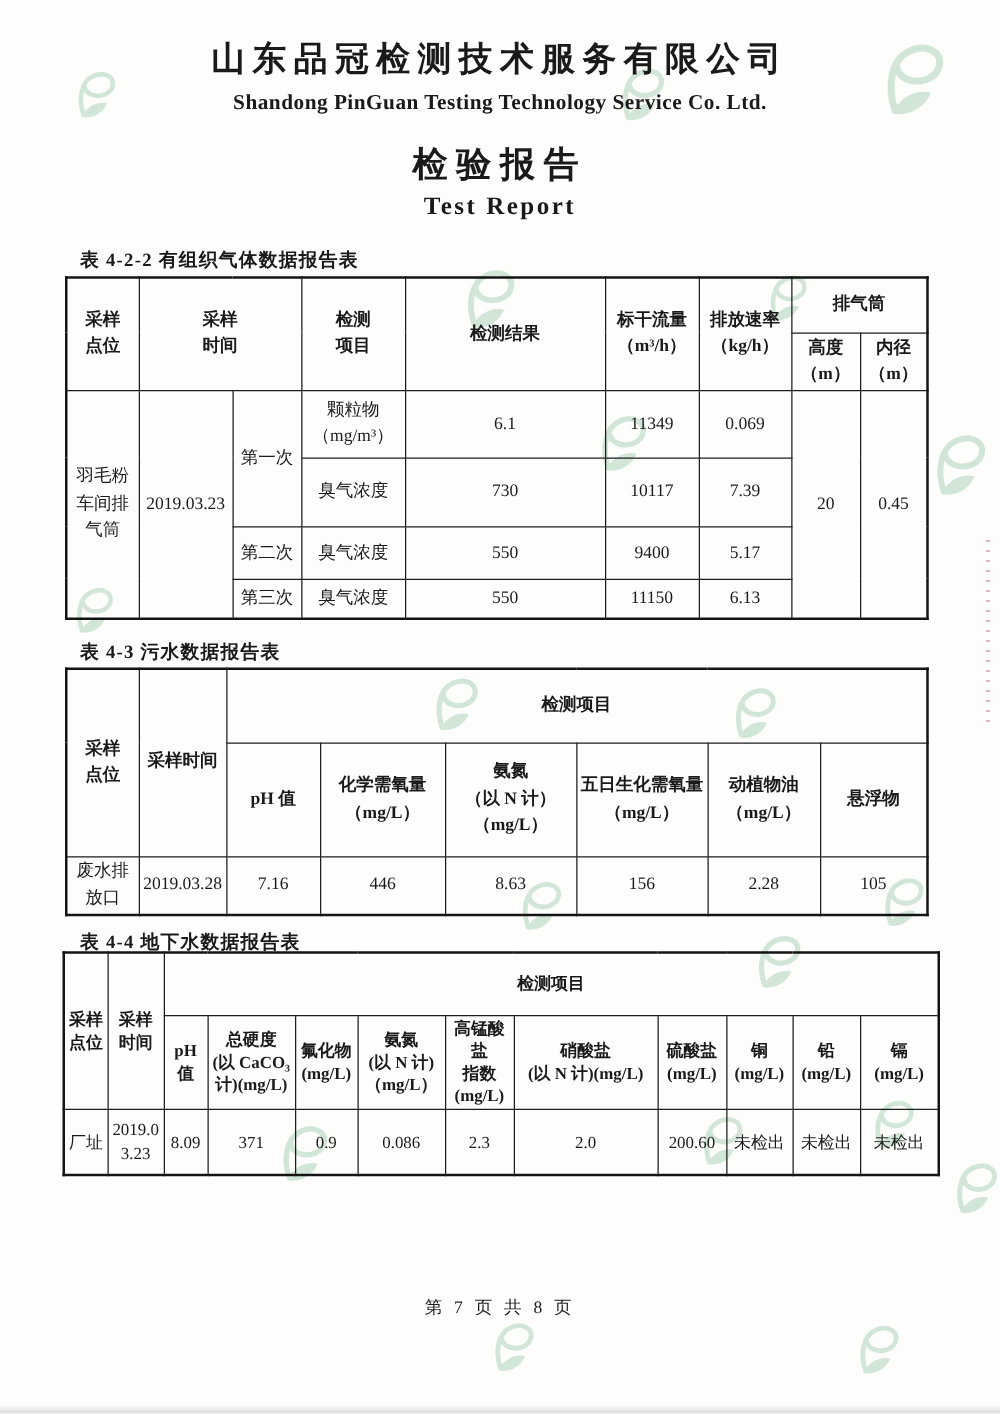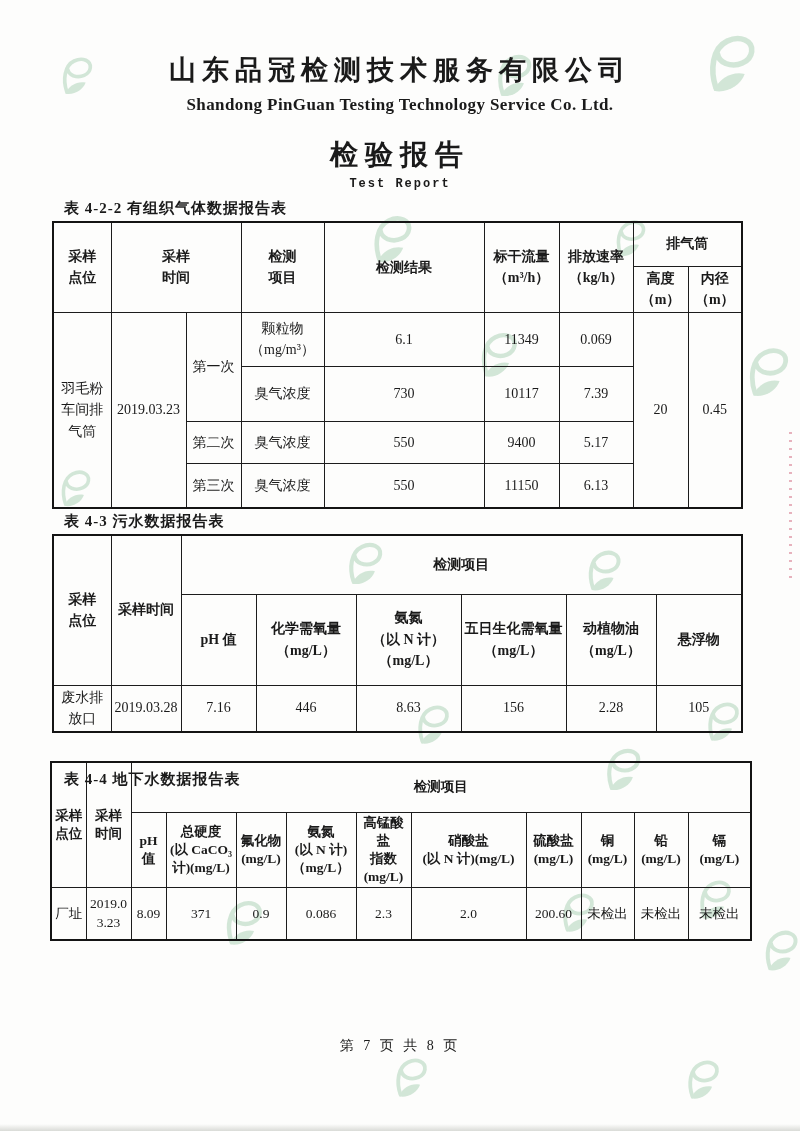--- a/index.html
+++ b/index.html
@@ -3,28 +3,28 @@
 <meta charset="utf-8">
 <style>
   html,body { margin:0; padding:0; background:#ffffff; }
   .page {
     position:relative; width:800px; height:1131px;
     background:#fdfdfc; overflow:hidden;
     font-family:"Liberation Serif","DejaVu Serif",serif;
     color:#1a1a1a;
   }
   
-  .doc-header { position:absolute; top:52px; left:0; width:100%; text-align:center; z-index:2; }
+  .doc-header { position:absolute; top:29px; left:0; width:100%; text-align:center; z-index:2; }
   .company-cn { font-size:27px; font-weight:bold; letter-spacing:6px; }
   .company-en { font-size:17px; font-weight:bold; letter-spacing:0.4px; margin-top:7px; }
   .report-cn  { font-size:28px; font-weight:bold; letter-spacing:7px; margin-top:21px; }
-  .report-en  { font-family:Liberation Mono, monospace; font-size:12px; font-weight:bold; letter-spacing:2px; margin-top:3px; }
+  .report-en  { font-family:Liberation Serif, serif; font-size:20px; font-weight:bold; letter-spacing:2px; margin-top:3px; }
   
   .tbl-caption { position:absolute; left:64px; font-size:15px; font-weight:bold; letter-spacing:1px; z-index:2; }
-  #cap1 { top:199px; } #cap2 { top:512px; } #cap3 { top:770px; }
+  #cap1 { top:199px; } #cap2 { top:512px; } #cap3 { top:744px; }
   
   table { position:absolute; border-collapse:collapse; table-layout:fixed; z-index:2; background:transparent; }
   #gas-table { left:52px; top:221px; width:689px; }
   #sewage-table { left:52px; top:534px; width:689px; }
   #gw-table { left:50px; top:761px; width:700px; }
   td {
     border:1.6px solid #1c1c1c; text-align:center; vertical-align:middle;
     padding:1px 2px; font-size:14px; line-height:1.55; white-space:pre-line;
   }
   table { border:2.5px solid #141414; }
@@ -230,21 +230,21 @@
       <td>10117</td>
       <td>7.39</td>
     </tr>
     <tr style="height:42px">
       <td>第二次</td>
       <td>臭气浓度</td>
       <td>550</td>
       <td>9400</td>
       <td>5.17</td>
     </tr>
-    <tr style="height:45px">
+    <tr style="height:32px">
       <td>第三次</td>
       <td>臭气浓度</td>
       <td>550</td>
       <td>11150</td>
       <td>6.13</td>
     </tr>
   </tbody>
     </table>
 
   <div class="tbl-caption" id="cap2">表 4-3 污水数据报告表</div>

